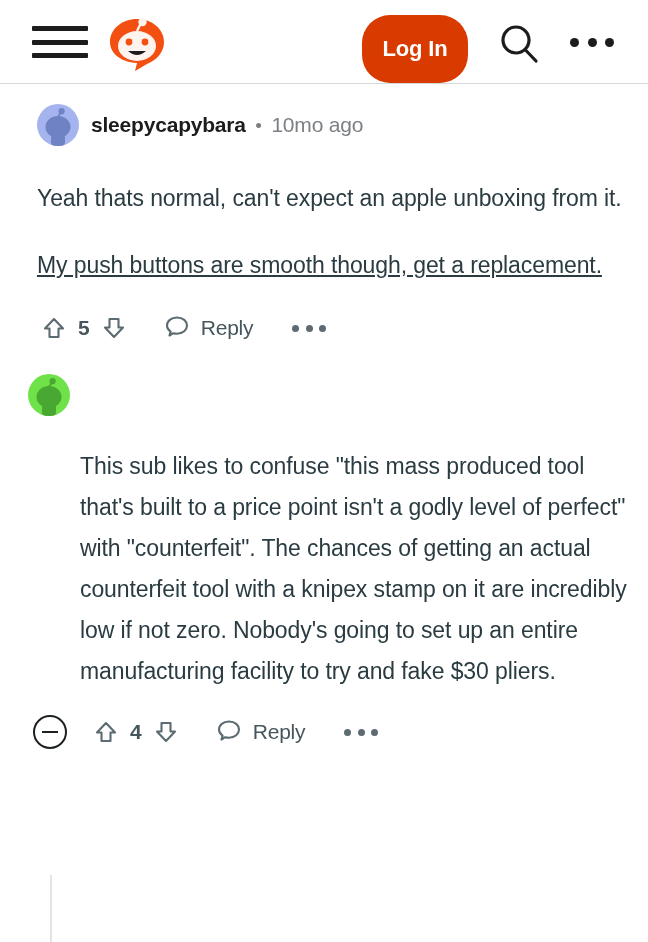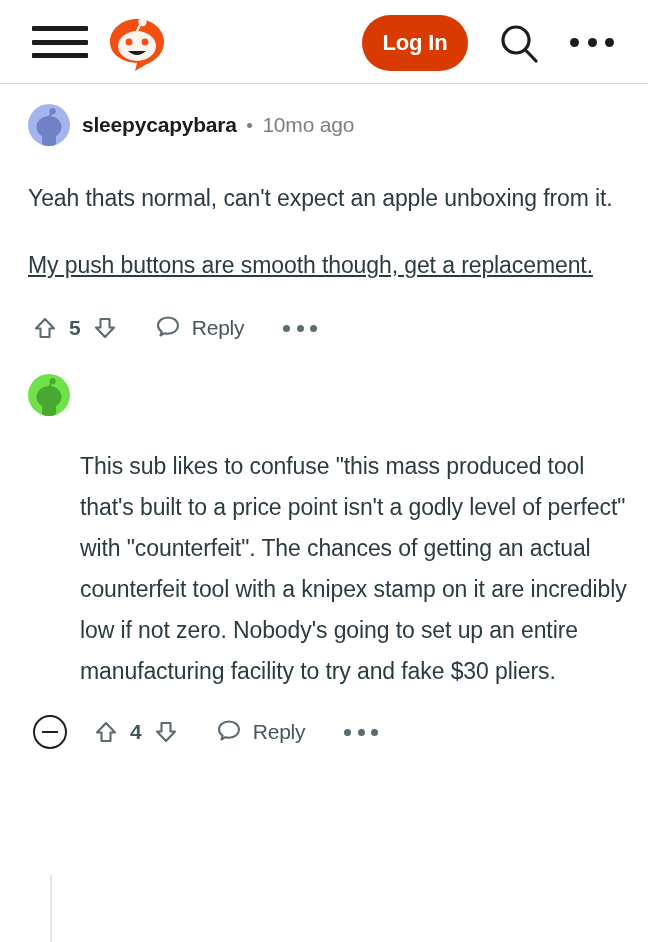--- a/index.html
+++ b/index.html
@@ -45,21 +45,21 @@
     top: 13px;
     width: 68px;
     height: 62px;
     cursor: pointer;
   }
   .login-btn {
     position: absolute;
     left: 362px;
     top: 15px;
     width: 106px;
-    height: 56px;
+    height: 68px;
     border: none;
     border-radius: 28px;
     color: #ffffff;
     font-family: "Liberation Sans", sans-serif;
     font-size: 22px;
     font-weight: bold;
     letter-spacing: -0.2px;
     cursor: pointer;
   }
   .search-icon {
@@ -257,21 +257,21 @@
 
   <div class="overflow-header">
     <i></i>
     <i></i>
     <i></i>
   </div>
 </div>
 
 <div class="thread">
 
-  <div class="comment" style="padding:20px 20px 0 28px;">
+  <div class="comment" style="padding:20px 20px 0 37px;">
     <div class="c-head">
       <div class="avatar" style="background:#a5b3ef">
         <svg viewBox="0 0 42 42" width="42" height="42" aria-hidden="true">
           <ellipse cx="21" cy="23" rx="12.5" ry="11" fill="#6f82c4"></ellipse>
           <rect x="14" y="30" width="14" height="12" rx="4" fill="#6f82c4"></rect>
           <path d="M21 13 L24 8" stroke="#6f82c4" stroke-width="1.8" fill="none"></path>
           <circle cx="24.6" cy="7.2" r="3.1" fill="#6f82c4"></circle>
         </svg>
       </div>
       <div class="meta-col">

